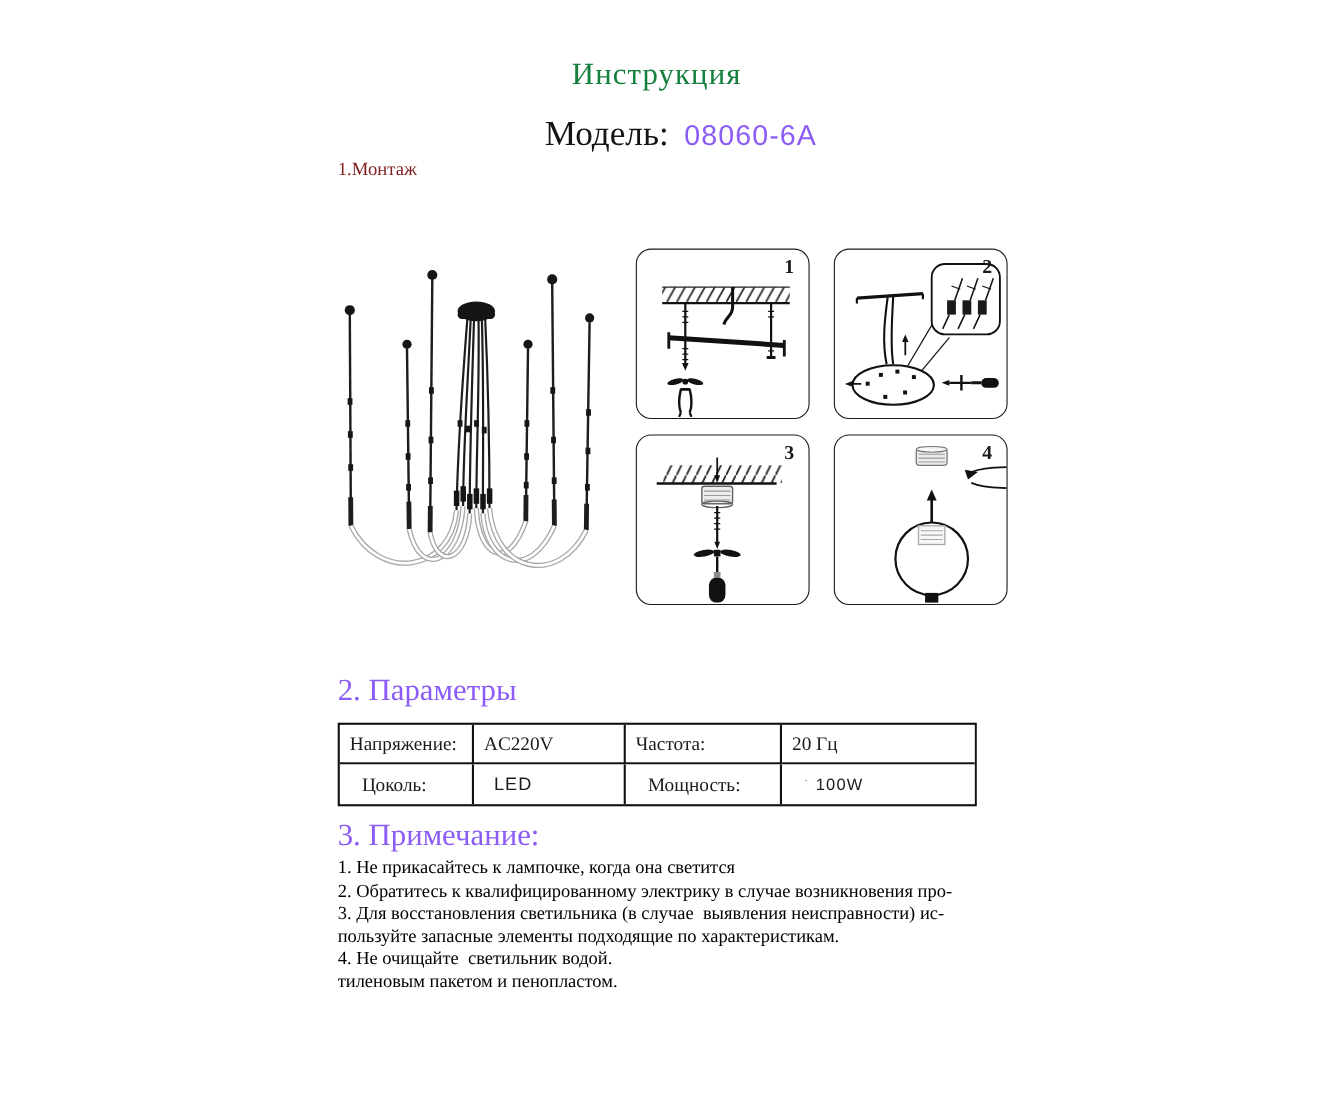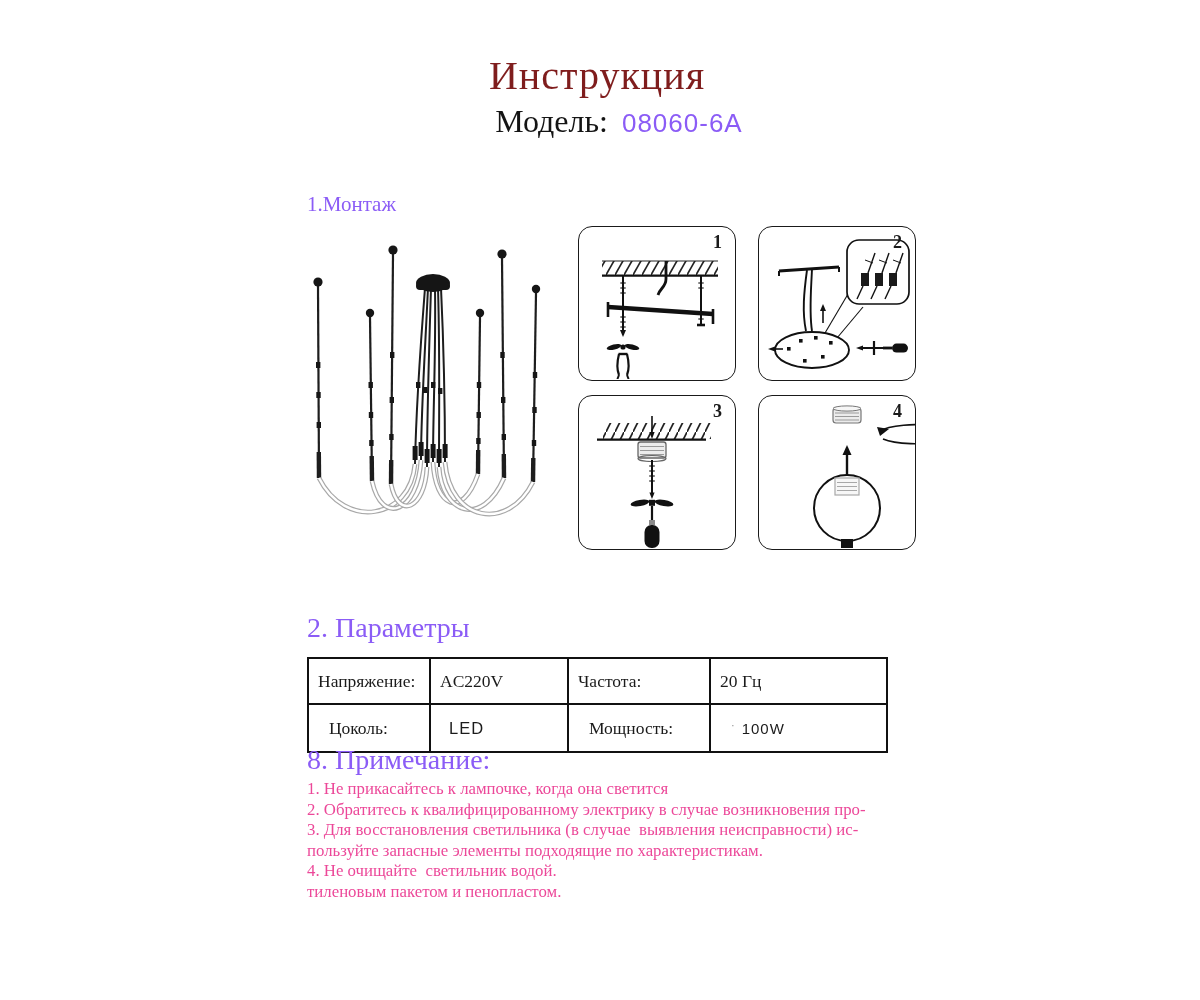--- a/index.html
+++ b/index.html
@@ -3,57 +3,57 @@
 <meta charset="utf-8">
 <style>
   html,body{margin:0;padding:0;background:#ffffff;}
   .canvas{
     position:relative;width:1200px;height:1000px;background:#ffffff;
     font-family:"Liberation Serif", serif;color:#1c1c1c;overflow:hidden;
   }
   .abs{position:absolute;}
   .page-title{
     left:0;top:52px;width:1194px;text-align:center;
-    font-size:40px;letter-spacing:1px;color:#7f1d1d;
+    font-size:28px;letter-spacing:1px;color:#15803d;
   }
   .model-line{
     left:0;top:103px;width:1194px;text-align:center;
     font-size:32px;color:#141414;transform:translateX(22px);
   }
   .model-value{
     font-family:"Liberation Sans", sans-serif;font-size:26px;
     letter-spacing:1px;margin-left:14px;color:#8b5cf6;
   }
-  .h-montage{left:307px;top:144px;font-size:21px;color:#8b5cf6;margin-top:48px;}
+  .h-montage{left:307px;top:144px;font-size:17px;color:#7f1d1d;}
   .h-section{left:307px;font-size:28px;color:#8b5cf6;}
   .step-panel{
     position:absolute;width:158px;height:155px;background:#fff;
     border:1.7px solid #1a1a1a;border-radius:14px;box-sizing:border-box;
   }
   .step-number{
     position:absolute;right:13px;top:5px;font-family:"Liberation Serif", serif;
     font-weight:bold;font-size:18px;color:#1a1a1a;
   }
   .params-table{
-    position:absolute;left:307px;top:657px;width:581px;height:96px;
+    position:absolute;left:307px;top:657px;width:581px;height:76px;
     border:2px solid #111;box-sizing:border-box;display:grid;
     grid-template-columns:122px 138px 142px 1fr;grid-template-rows:1fr 1fr;
   }
   .cell{
     display:flex;align-items:center;padding-left:9px;font-size:17.5px;
     border-right:2px solid #111;border-bottom:2px solid #111;
     box-sizing:border-box;color:#1b1b1b;background:#fff;
   }
   .cell.lastcol{border-right:none;}
   .cell.lastrow{border-bottom:none;padding-left:20px;}
   .cell.sansval{font-family:"Liberation Sans", sans-serif;font-size:16.5px;letter-spacing:1px;}
   .power-dot{color:#8f8f8f;font-size:11px;margin-right:6px;transform:translateY(-3px);}
   .notes-block{left:307px;top:779px;width:620px;}
   .note-line{
-    font-size:16.8px;line-height:20.6px;color:#ec4899;white-space:pre;
+    font-size:16.8px;line-height:20.6px;color:#000000;white-space:pre;
   }
   svg{display:block;}
 </style>
 </head>
 <body>
 
 <div class="canvas">
 
   <div class="abs page-title">Инструкция</div>
   <div class="abs model-line">
@@ -334,21 +334,21 @@
     <div class="cell lastcol">20 Гц</div>
     <div class="cell lastrow">Цоколь:</div>
     <div class="cell lastrow sansval" style="padding-left:18px;">LED</div>
     <div class="cell lastrow">Мощность:</div>
     <div class="cell lastrow lastcol sansval" style="font-size:15px;">
       <span class="power-dot">·</span>
       <span>100W</span>
     </div>
   </div>
 
-  <div class="abs h-section" style="top:744px;">8. Примечание:</div>
+  <div class="abs h-section" style="top:744px;">3. Примечание:</div>
 
   <div class="abs notes-block">
     <div class="note-line">1. Не прикасайтесь к лампочке, когда она светится</div>
     <div class="note-line">2. Обратитесь к квалифицированному электрику в случае возникновения про-</div>
     <div class="note-line">3. Для восстановления светильника (в случае  выявления неисправности) ис-</div>
     <div class="note-line">пользуйте запасные элементы подходящие по характеристикам.</div>
     <div class="note-line">4. Не очищайте  светильник водой.</div>
     <div class="note-line">тиленовым пакетом и пенопластом.</div>
   </div>
 

